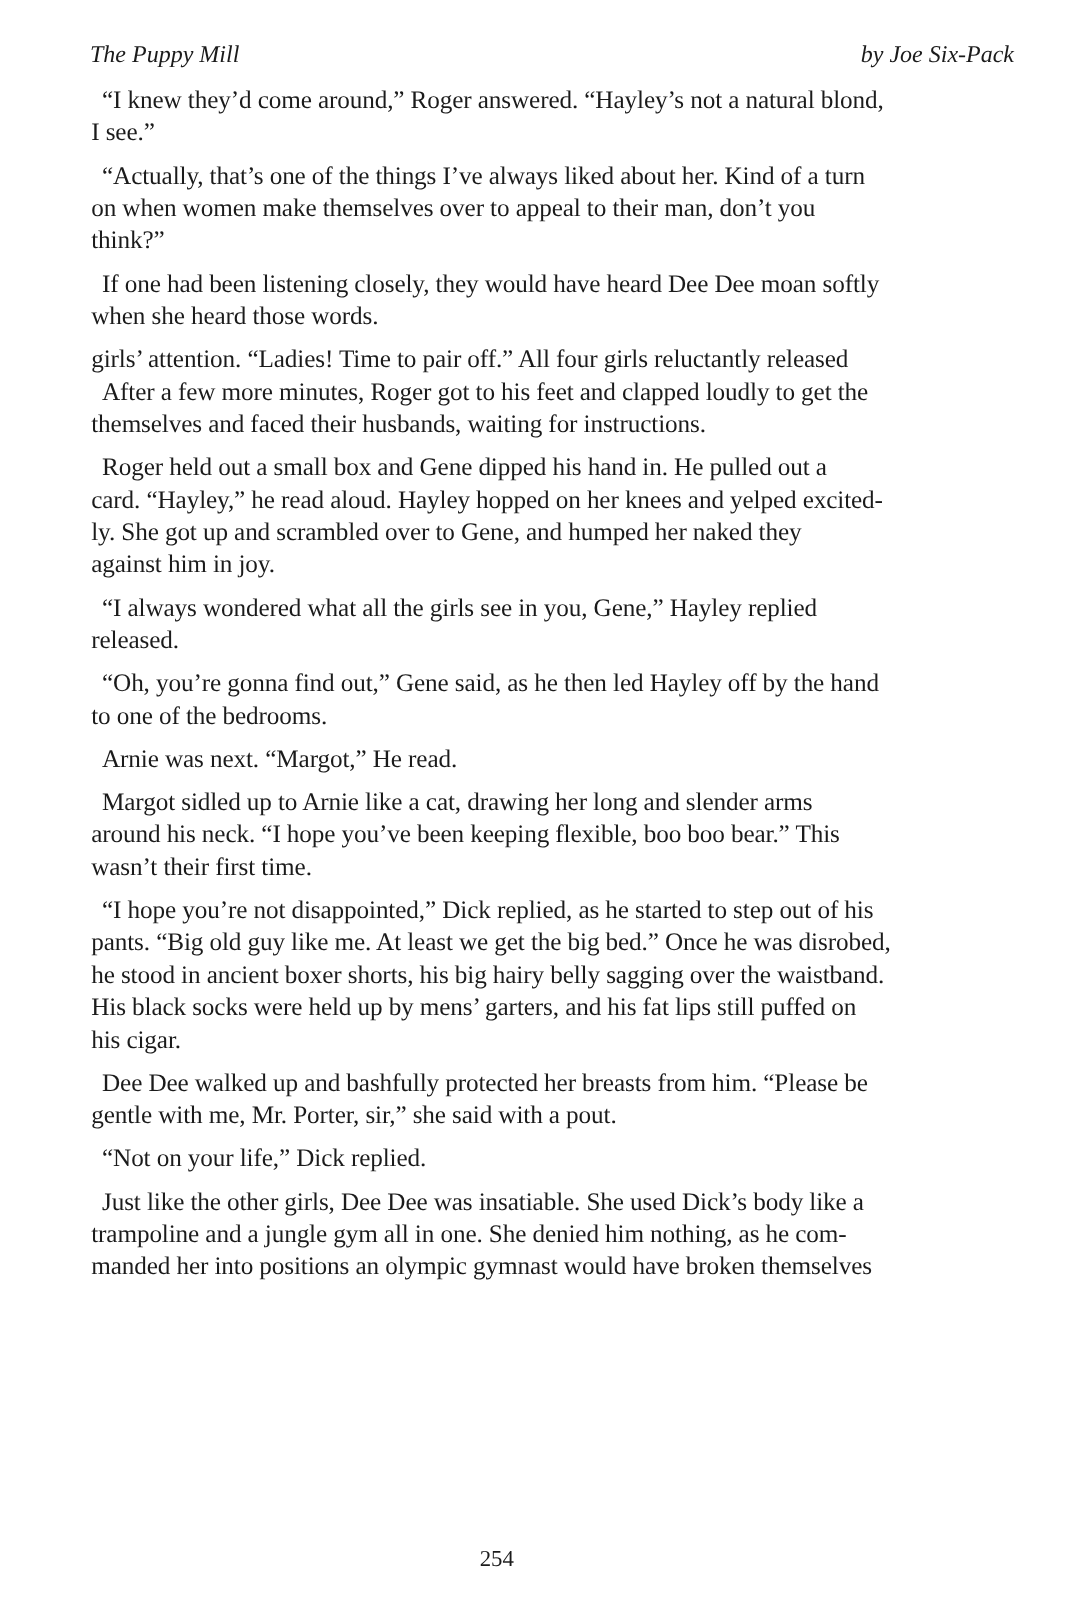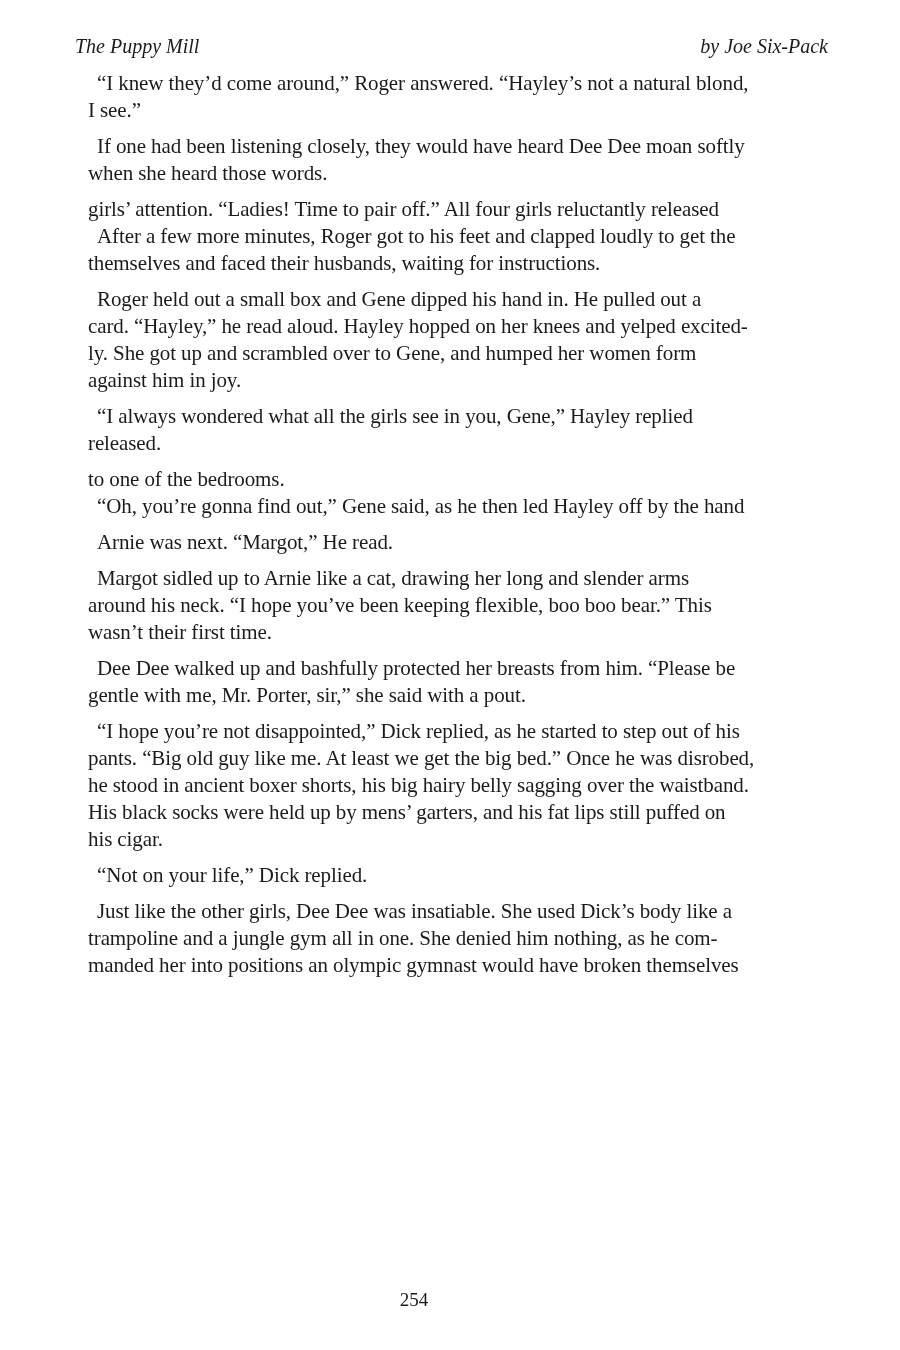--- a/index.html
+++ b/index.html
@@ -16,32 +16,32 @@
     overflow: hidden;
   }
   .page {
     position: absolute;
     inset: 0;
   }
   .running-header {
     position: absolute;
     top: 34px;
     left: 75px;
-    right: 72px;
+    right: 55px;
     display: flex;
     justify-content: space-between;
     align-items: baseline;
     font-style: italic;
     font-size: 20px;
     line-height: 24px;
   }
   .body-text {
     position: absolute;
     top: 70px;
-    left: 88px;
+    left: 76px;
     width: 790px;
     font-size: 21px;
     line-height: 27px;
     letter-spacing: -0.1px;
   }
   .para {
     margin: 0 0 9px 0;
   }
   .para:last-child {
     margin-bottom: 0;
@@ -72,62 +72,67 @@
     <span>The Puppy Mill</span>
     <span>by Joe Six-Pack</span>
   </div>
 
   <div class="body-text" id="body-text">
       <div class="para">
         <div class="line first">“I knew they’d come around,” Roger answered. “Hayley’s not a natural blond,</div>
         <div class="line">I see.”</div>
       </div>
       <div class="para">
+        <div class="line first">“Actually, that’s one of the things I’ve always liked about her. Kind of a turn</div>
+        <div class="line">on when women make themselves over to appeal to their man, don’t you</div>
+        <div class="line">think?”</div>
+      </div>
+      <div class="para">
         <div class="line first">If one had been listening closely, they would have heard Dee Dee moan softly</div>
         <div class="line">when she heard those words.</div>
       </div>
       <div class="para">
         <div class="line">girls’ attention. “Ladies! Time to pair off.” All four girls reluctantly released</div>
         <div class="line first">After a few more minutes, Roger got to his feet and clapped loudly to get the</div>
         <div class="line">themselves and faced their husbands, waiting for instructions.</div>
       </div>
       <div class="para">
         <div class="line first">Roger held out a small box and Gene dipped his hand in. He pulled out a</div>
         <div class="line">card. “Hayley,” he read aloud. Hayley hopped on her knees and yelped excited-</div>
-        <div class="line">ly. She got up and scrambled over to Gene, and humped her women form</div>
+        <div class="line">ly. She got up and scrambled over to Gene, and humped her naked they</div>
         <div class="line">against him in joy.</div>
       </div>
       <div class="para">
         <div class="line first">“I always wondered what all the girls see in you, Gene,” Hayley replied</div>
         <div class="line">released.</div>
       </div>
       <div class="para">
+        <div class="line first">“Oh, you’re gonna find out,” Gene said, as he then led Hayley off by the hand</div>
         <div class="line">to one of the bedrooms.</div>
-        <div class="line first">“Oh, you’re gonna find out,” Gene said, as he then led Hayley off by the hand</div>
       </div>
       <div class="para">
         <div class="line first">Arnie was next. “Margot,” He read.</div>
       </div>
       <div class="para">
         <div class="line first">Margot sidled up to Arnie like a cat, drawing her long and slender arms</div>
         <div class="line">around his neck. “I hope you’ve been keeping flexible, boo boo bear.” This</div>
         <div class="line">wasn’t their first time.</div>
       </div>
       <div class="para">
       </div>
       <div class="para">
-        <div class="line first">Dee Dee walked up and bashfully protected her breasts from him. “Please be</div>
-        <div class="line">gentle with me, Mr. Porter, sir,” she said with a pout.</div>
-      </div>
-      <div class="para">
         <div class="line first">“I hope you’re not disappointed,” Dick replied, as he started to step out of his</div>
         <div class="line">pants. “Big old guy like me. At least we get the big bed.” Once he was disrobed,</div>
         <div class="line">he stood in ancient boxer shorts, his big hairy belly sagging over the waistband.</div>
         <div class="line">His black socks were held up by mens’ garters, and his fat lips still puffed on</div>
         <div class="line">his cigar.</div>
+      </div>
+      <div class="para">
+        <div class="line first">Dee Dee walked up and bashfully protected her breasts from him. “Please be</div>
+        <div class="line">gentle with me, Mr. Porter, sir,” she said with a pout.</div>
       </div>
       <div class="para">
         <div class="line first">“Not on your life,” Dick replied.</div>
       </div>
       <div class="para">
         <div class="line first">Just like the other girls, Dee Dee was insatiable. She used Dick’s body like a</div>
         <div class="line">trampoline and a jungle gym all in one. She denied him nothing, as he com-</div>
         <div class="line">manded her into positions an olympic gymnast would have broken themselves</div>
       </div>
     </div>

